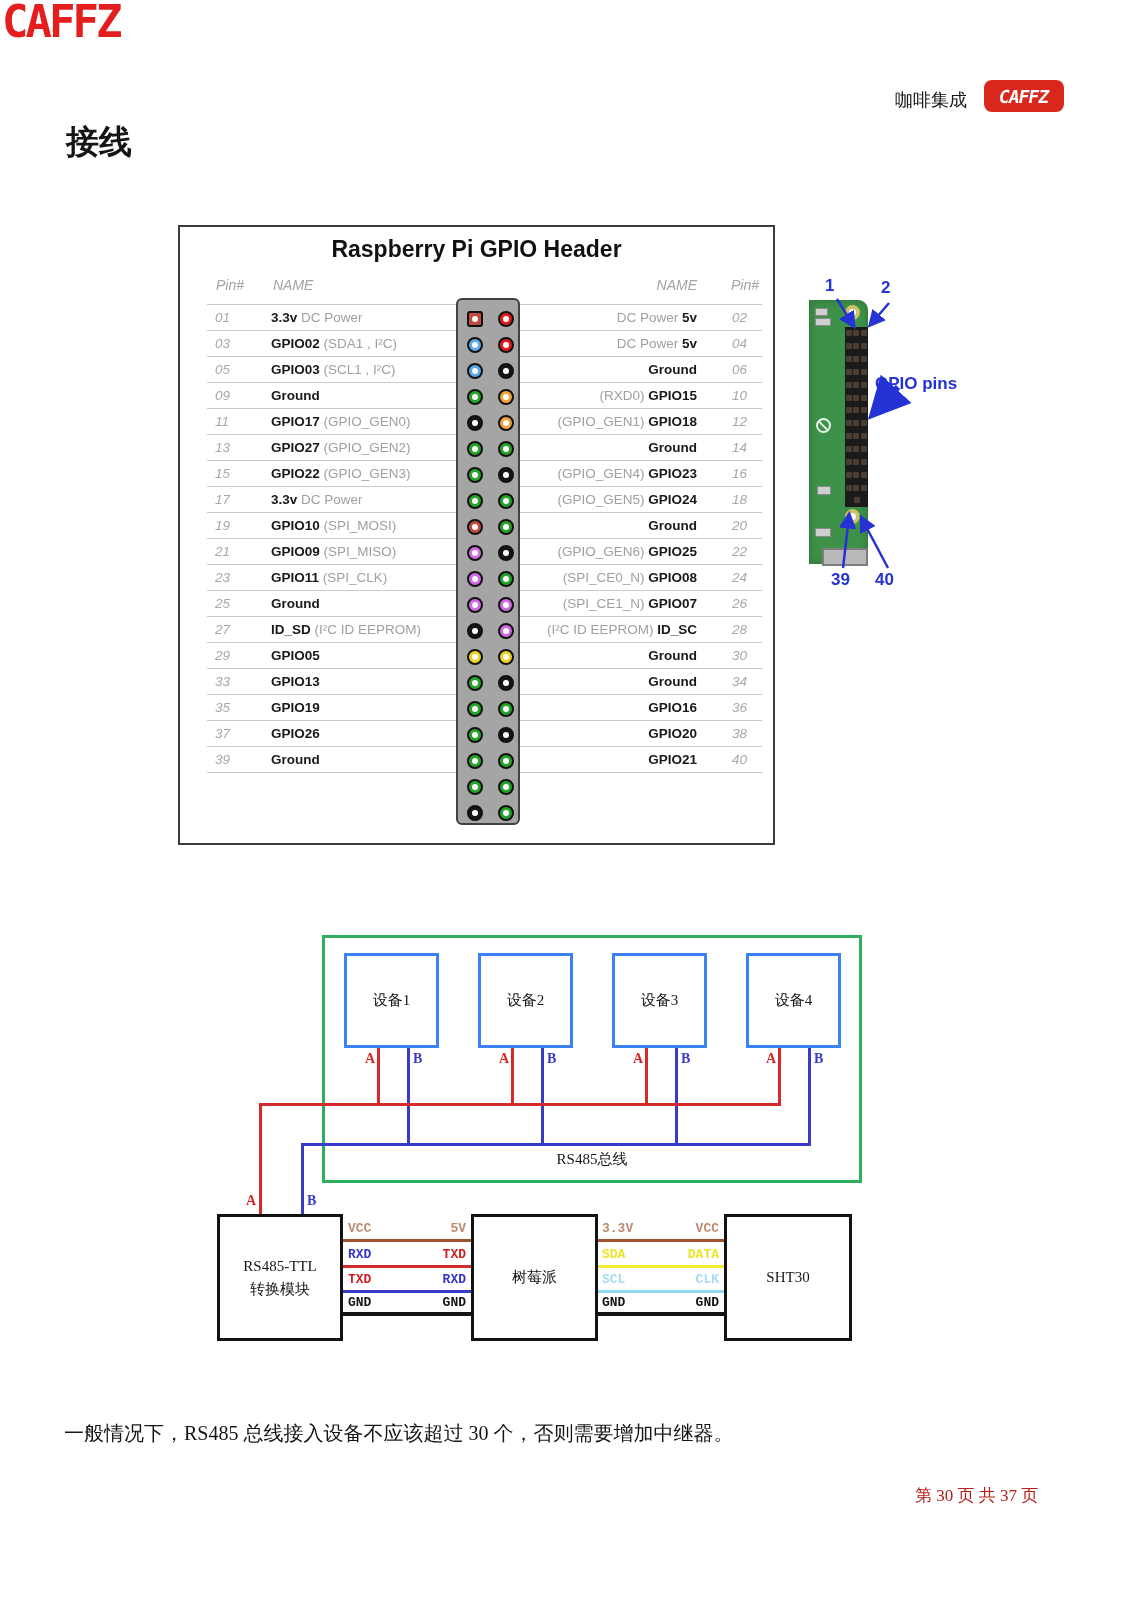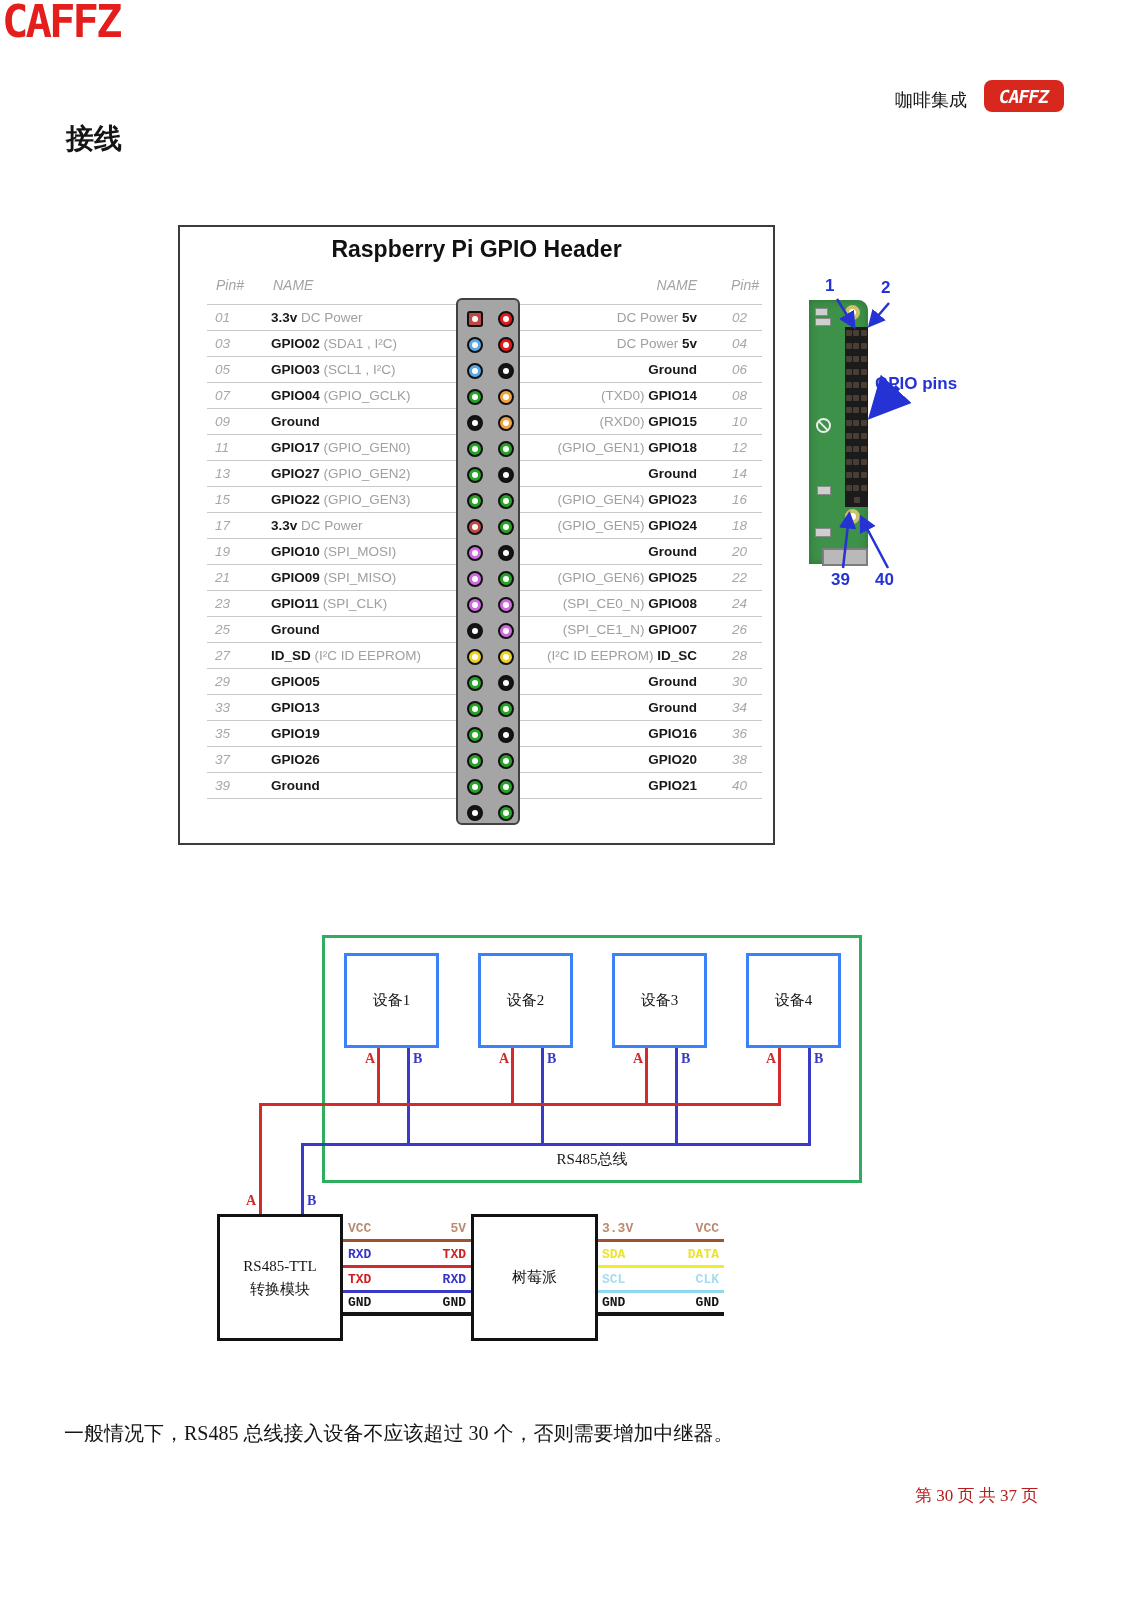--- a/index.html
+++ b/index.html
@@ -9,21 +9,21 @@
   .abs{position:absolute;}
 
   
   #logo{left:2px;top:0px;font-family:"DejaVu Sans Mono",monospace;font-weight:bold;
         font-size:44px;line-height:1;letter-spacing:-3px;}
   #company{left:895px;top:88px;font-size:18px;}
   #badge{left:984px;top:80px;width:80px;height:32px;border-radius:8px;
          display:flex;align-items:center;justify-content:center;}
   #badge span{color:#fff;font-family:"DejaVu Sans Mono",monospace;font-weight:bold;
          font-size:18px;transform:skewX(-10deg);letter-spacing:-1px;}
-  #page-title{left:66px;top:120px;font-size:28px;font-weight:bold;}
+  #page-title{left:66px;top:120px;font-size:33px;font-weight:bold;}
 
   
   #panel{left:178px;top:225px;width:597px;height:620px;border:2px solid #3c3c3c;background:#fff;
          font-family:"Liberation Sans",sans-serif;box-sizing:border-box;}
   #panel-title{left:0;top:9px;width:100%;text-align:center;font-size:23px;font-weight:bold;color:#111;}
   .colhead{font-style:italic;color:#a4a4a4;font-size:14px;top:50px;}
   #ch-lpin{left:36px;} #ch-lname{left:93px;}
   #ch-rname{left:200px;width:317px;text-align:right;}
   #ch-rpin{left:551px;}
   #gpio-rows{left:27px;top:77px;width:555px;border-top:1px solid #c9c9c9;}
@@ -104,26 +104,20 @@
           <span class="rname"><span class="gnote">DC Power </span><span class="gmain">5v</span></span>
           <span class="rp">04</span>
         </div>
         <div class="grow">
           <span class="lp">05</span>
           <span class="lname"><span class="gmain">GPIO03</span><span class="gnote"> (SCL1 , I²C)</span></span>
           <span class="rname"><span class="gmain">Ground</span></span>
           <span class="rp">06</span>
         </div>
         <div class="grow">
-          <span class="lp">07</span>
-          <span class="lname"><span class="gmain">GPIO04</span><span class="gnote"> (GPIO_GCLK)</span></span>
-          <span class="rname"><span class="gnote">(TXD0) </span><span class="gmain">GPIO14</span></span>
-          <span class="rp">08</span>
-        </div>
-        <div class="grow">
           <span class="lp">09</span>
           <span class="lname"><span class="gmain">Ground</span></span>
           <span class="rname"><span class="gnote">(RXD0) </span><span class="gmain">GPIO15</span></span>
           <span class="rp">10</span>
         </div>
         <div class="grow">
           <span class="lp">11</span>
           <span class="lname"><span class="gmain">GPIO17</span><span class="gnote"> (GPIO_GEN0)</span></span>
           <span class="rname"><span class="gnote">(GPIO_GEN1) </span><span class="gmain">GPIO18</span></span>
           <span class="rp">12</span>
@@ -440,20 +434,23 @@
       <div class="abs ablabel" style="left: 246px; top: 1193px; color: rgb(212, 42, 42);">A</div>
       <div class="abs ablabel" style="left: 307px; top: 1193px; color: rgb(58, 58, 200);">B</div>
     </div>
 
   <div class="abs modbox" style="left:217px;width:126px">
     <div>RS485-TTL</div>
     <div>转换模块</div>
   </div>
   <div class="abs modbox" style="left:471px;width:127px">
     <div>树莓派</div>
+  </div>
+  <div class="abs modbox" style="left:724px;width:128px">
+    <div>SHT30</div>
   </div>
   <div id="wires-dynamic">
       <div class="abs wlabel" style="left: 348px; top: 1221px; color: rgb(188, 138, 112);">VCC</div>
       <div class="abs wlabel rt" style="left: 343px; top: 1221px; width: 123px; color: rgb(188, 138, 112);">5V</div>
       <div class="abs wire" style="left: 343px; top: 1239px; width: 128px; height: 3px; background: rgb(160, 82, 45);"></div>
       <div class="abs wlabel" style="left: 348px; top: 1247px; color: rgb(52, 52, 200);">RXD</div>
       <div class="abs wlabel rt" style="left: 343px; top: 1247px; width: 123px; color: rgb(207, 32, 32);">TXD</div>
       <div class="abs wire" style="left: 343px; top: 1265px; width: 128px; height: 3px; background: rgb(212, 42, 42);"></div>
       <div class="abs wlabel" style="left: 348px; top: 1272px; color: rgb(207, 32, 32);">TXD</div>
       <div class="abs wlabel rt" style="left: 343px; top: 1272px; width: 123px; color: rgb(52, 52, 200);">RXD</div>

